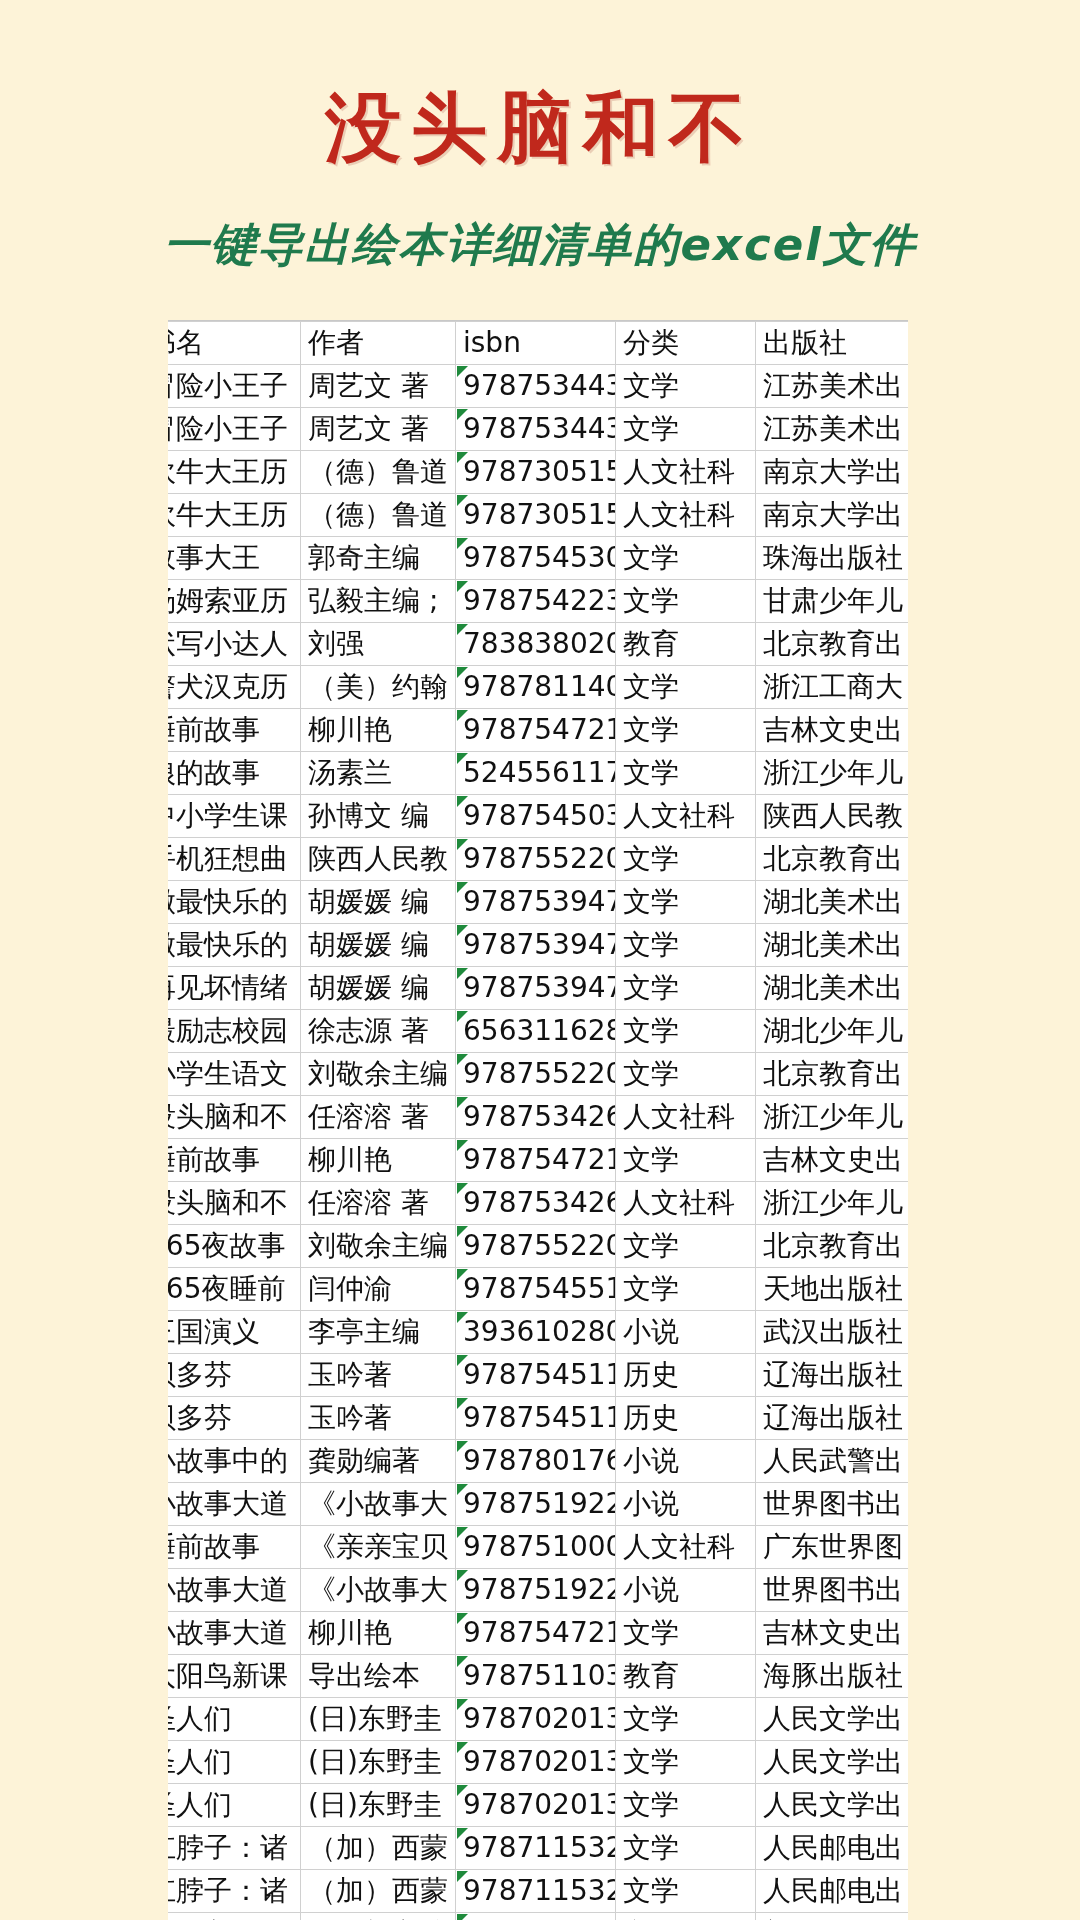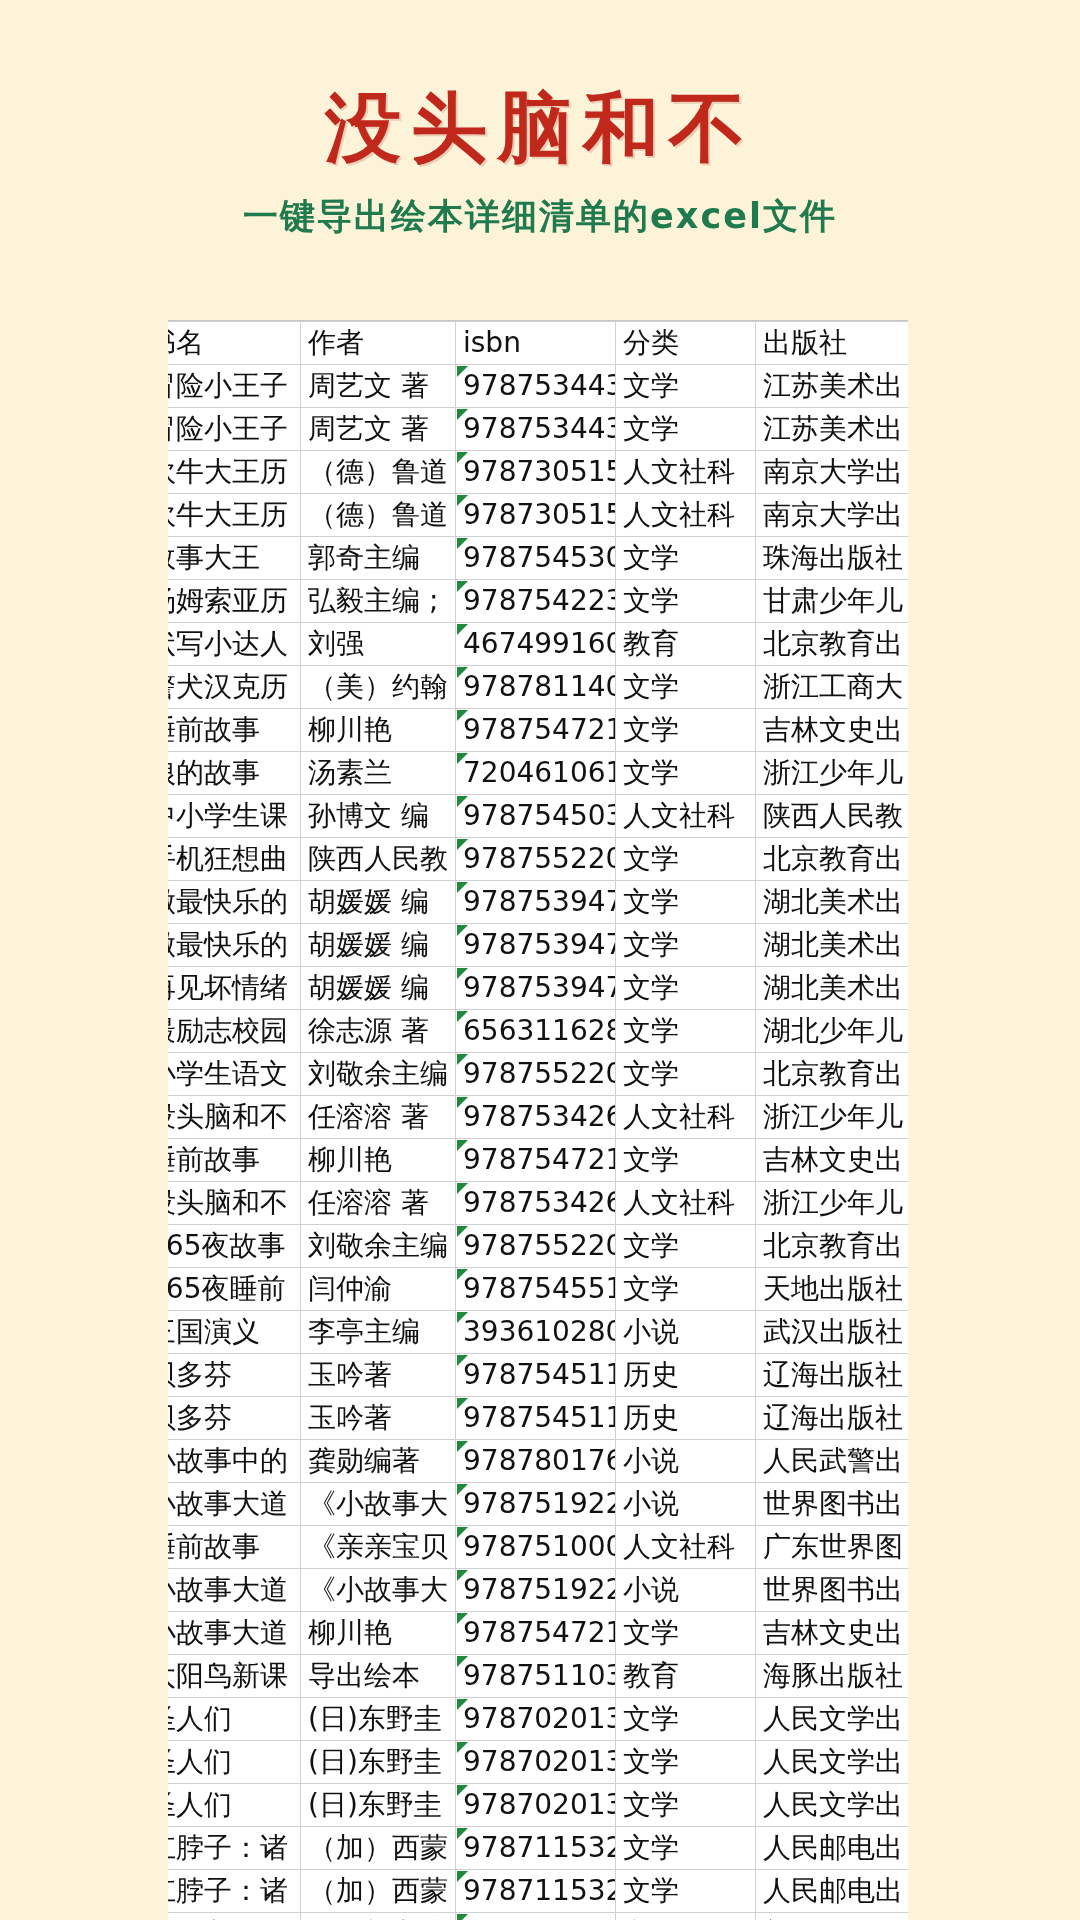--- a/index.html
+++ b/index.html
@@ -28,23 +28,24 @@
     font-size: 76px;
     letter-spacing: 10px;
     padding-top: 78px;
     text-shadow: 2px 2px 0 rgba(150,40,25,0.18);
   }
   .subhead {
     text-align: center;
     color: #1f7a4d;
     font-family: "DejaVu Sans", sans-serif;
     font-weight: bold;
-    font-size: 35px;
+    font-size: 45px;
     letter-spacing: 2px;
-    margin-top: 12px;
+    margin-top: 34px;
+    font-style: italic;
   }
   .sheet-wrap {
     position: absolute;
     left: 168px;
     top: 320px;
     width: 740px;
     height: 1600px;
     overflow: hidden;
     background: #ffffff;
     border-top: 1px solid #c8c8c8;
@@ -157,42 +158,42 @@
           <tr>
             <td>汤姆索亚历</td>
             <td>弘毅主编 ;</td>
             <td class="isbn">978754223</td>
             <td>文学</td>
             <td>甘肃少年儿</td>
           </tr>
           <tr>
             <td>状写小达人</td>
             <td>刘强</td>
-            <td class="isbn">467499160</td>
+            <td class="isbn">783838020</td>
             <td>教育</td>
             <td>北京教育出</td>
           </tr>
           <tr>
             <td>警犬汉克历</td>
             <td>（美）约翰</td>
             <td class="isbn">978781140</td>
             <td>文学</td>
             <td>浙江工商大</td>
           </tr>
           <tr>
             <td>睡前故事</td>
             <td>柳川艳</td>
             <td class="isbn">978754721</td>
             <td>文学</td>
             <td>吉林文史出</td>
           </tr>
           <tr>
             <td>狼的故事</td>
             <td>汤素兰</td>
-            <td class="isbn">720461061</td>
+            <td class="isbn">524556117</td>
             <td>文学</td>
             <td>浙江少年儿</td>
           </tr>
           <tr>
             <td>中小学生课</td>
             <td>孙博文 编</td>
             <td class="isbn">978754503</td>
             <td>人文社科</td>
             <td>陕西人民教</td>
           </tr>

